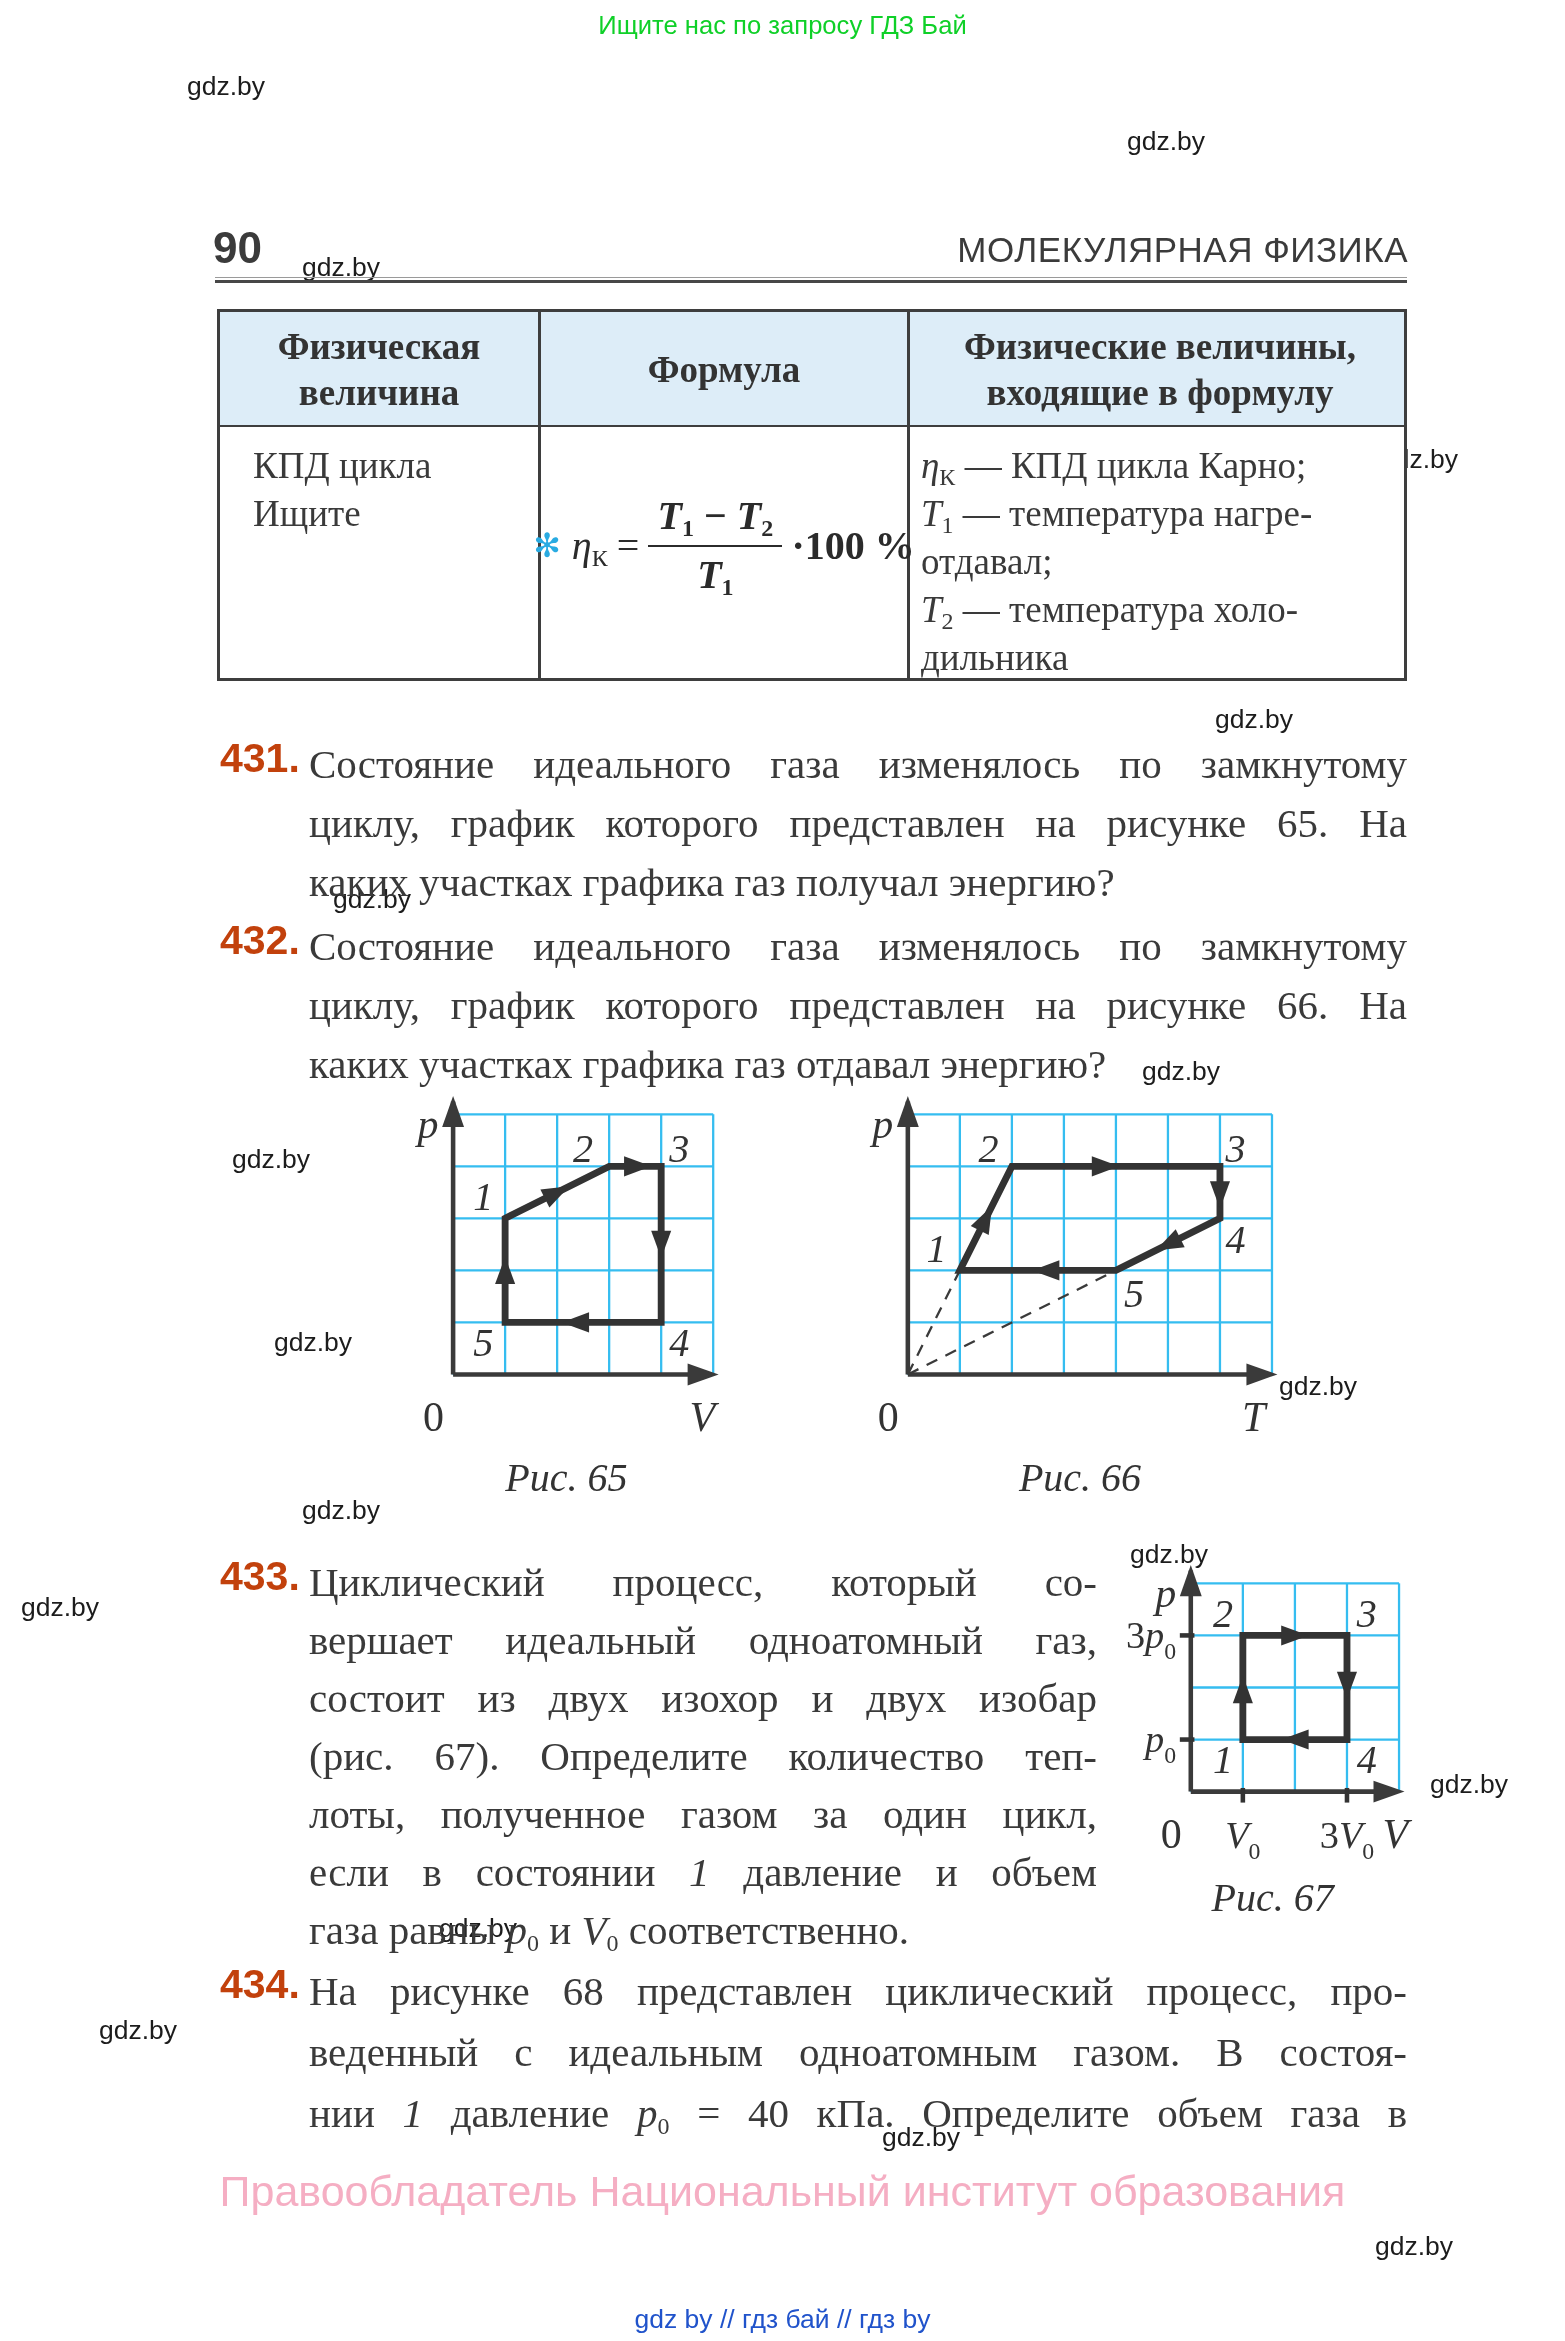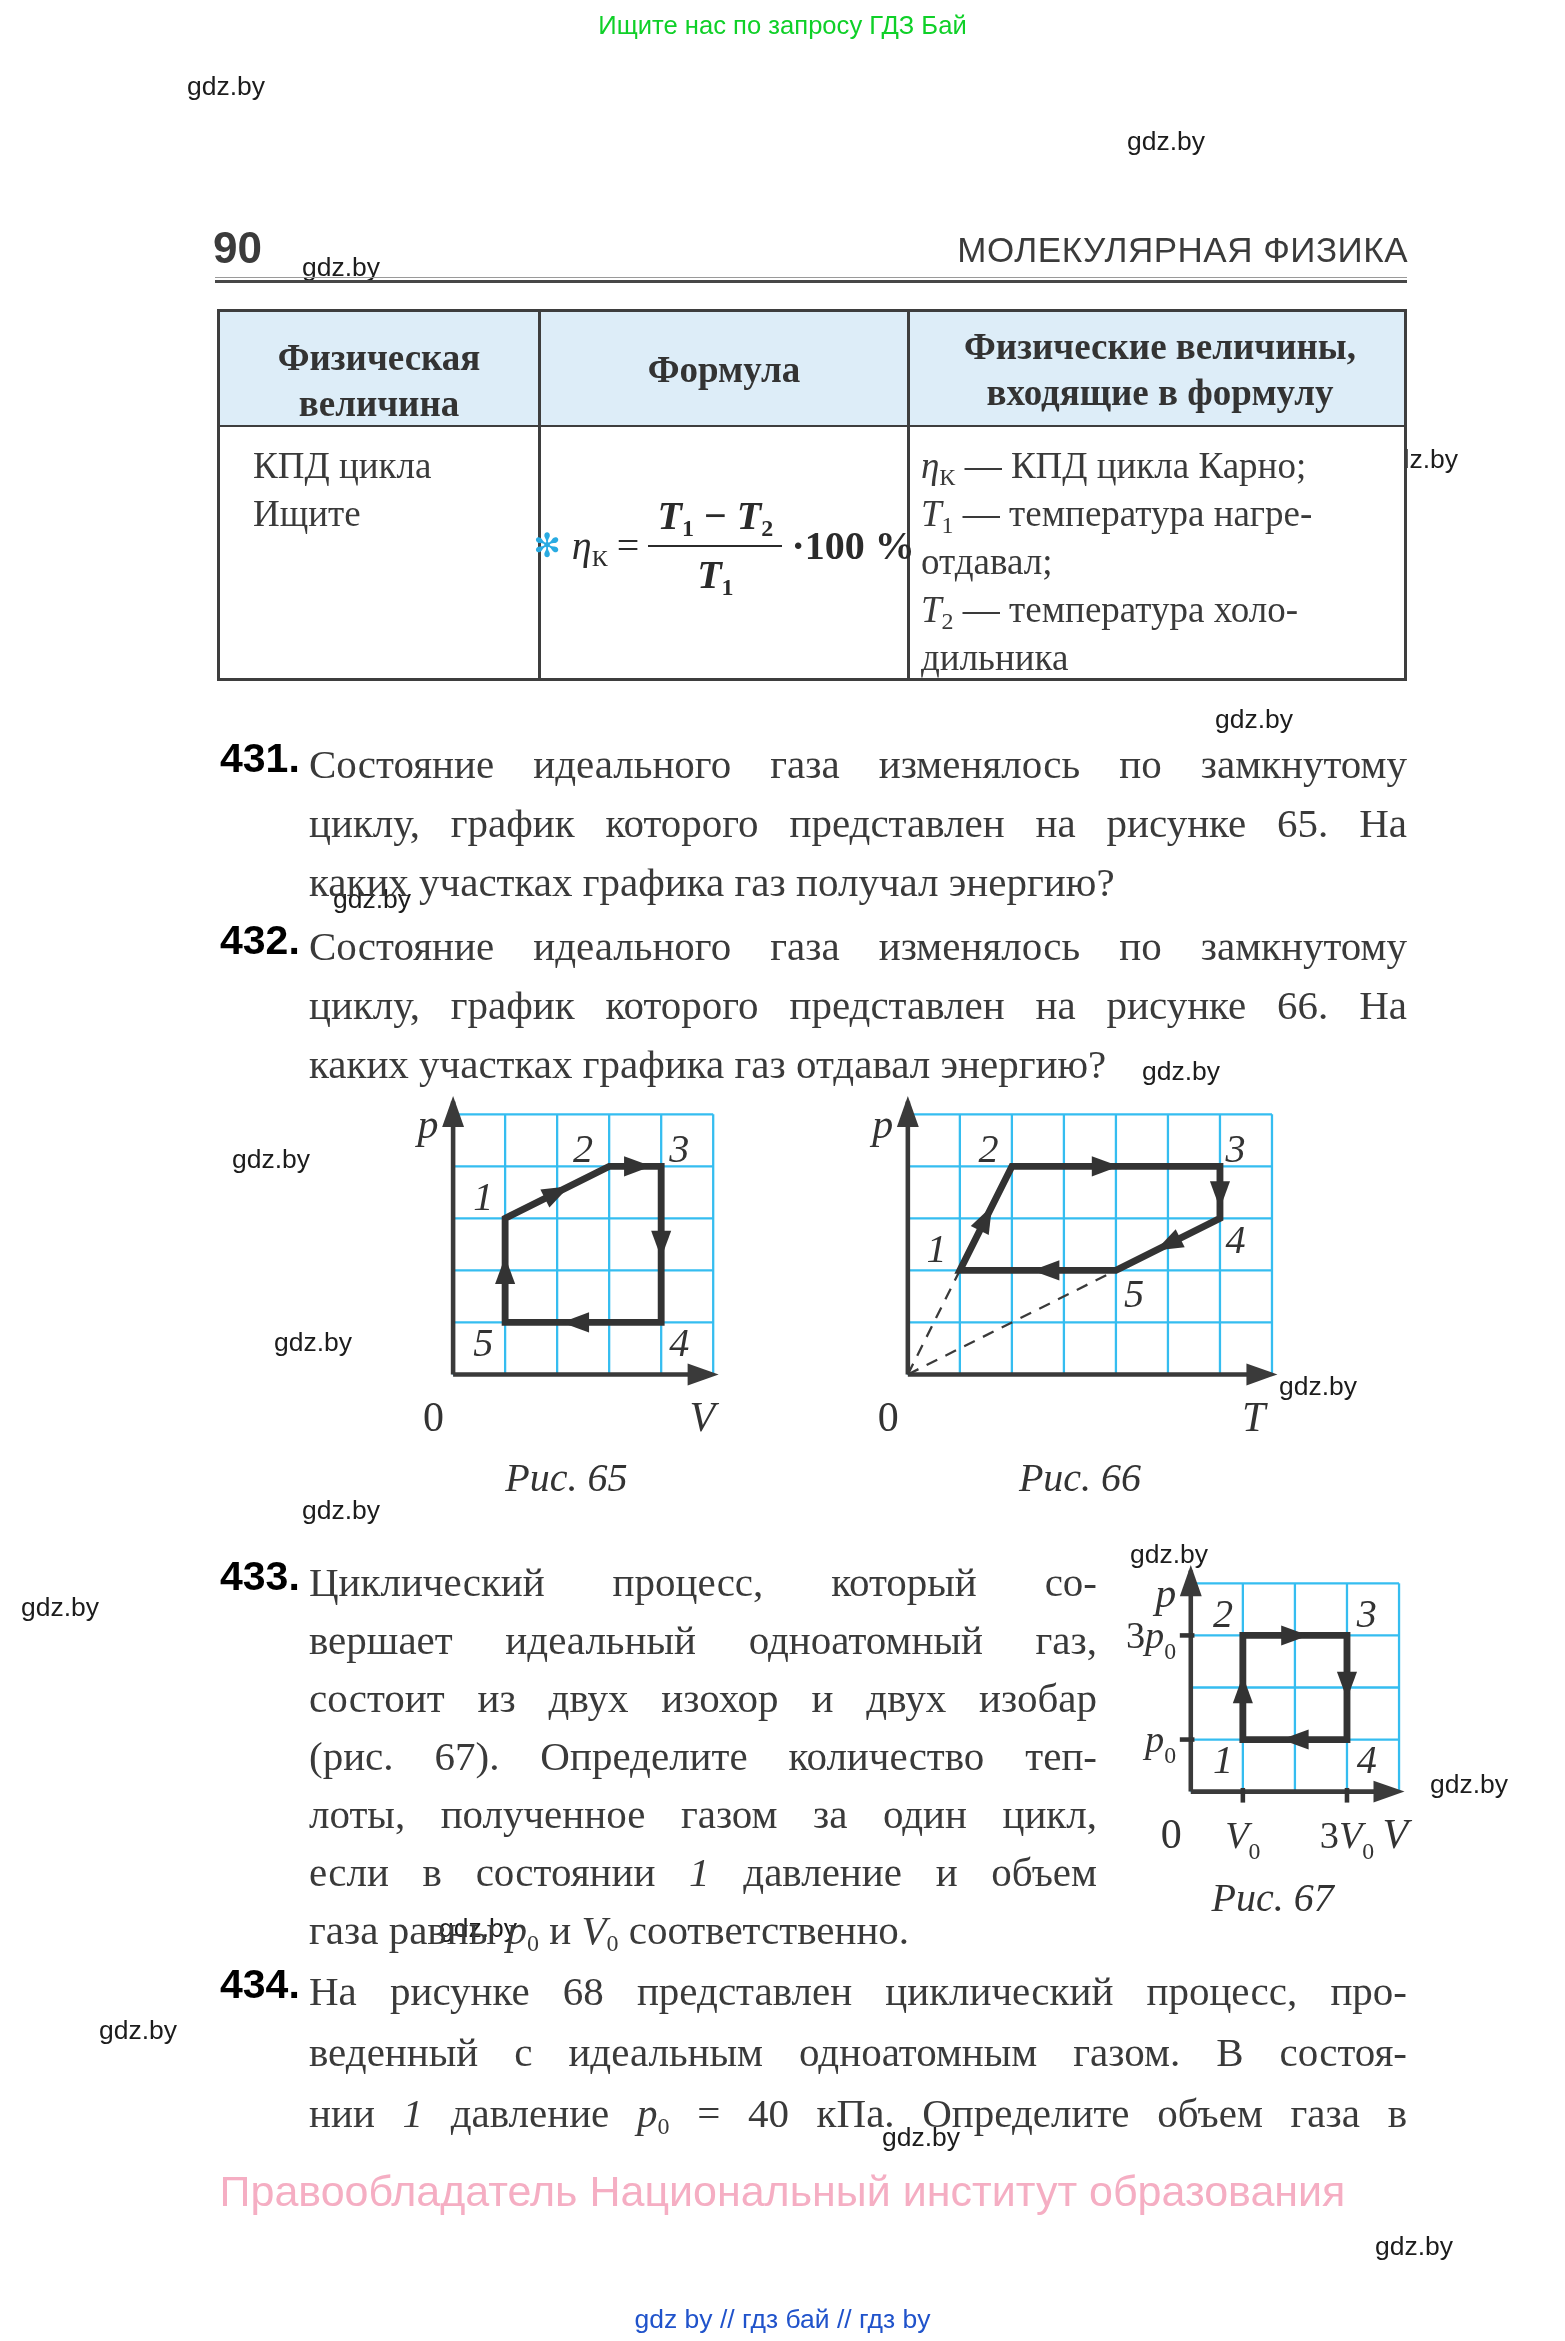--- a/index.html
+++ b/index.html
@@ -16,38 +16,38 @@
   .chapter{left:640px;top:230px;width:768px;text-align:right;font-family:"Liberation Sans",sans-serif;
            font-size:35px;color:#3b3b3b;letter-spacing:0.5px;}
   .hrule{left:215px;top:277px;width:1192px;height:6.4px;border-top:1.8px solid #9a9a9a;border-bottom:3.7px solid #474747;box-sizing:border-box;}
   
   .tbl{left:217px;top:309px;width:1190px;height:372px;border:3.7px solid #3e3e3e;box-sizing:border-box;background:#fff;}
   .tbl .hdr{position:absolute;left:0;top:0;width:100%;height:115px;background:#ddedf8;border-bottom:2.7px solid #3e3e3e;box-sizing:border-box;}
   .tbl .v1{position:absolute;left:318px;top:0;width:2.7px;height:100%;background:#3e3e3e;}
   .tbl .v2{position:absolute;left:687px;top:0;width:2.7px;height:100%;background:#3e3e3e;}
   .hcell{position:absolute;top:0;height:115px;display:flex;flex-direction:column;justify-content:center;
          text-align:center;font-weight:bold;font-size:37px;line-height:46px;color:#333;}
-  .hc1{left:0;width:318px;justify-content:flex-end;} .hc2{left:321px;width:366px;} .hc3{left:690px;width:500px;}
+  .hc1{left:0;width:318px;} .hc2{left:321px;width:366px;} .hc3{left:690px;width:500px;}
   .qty{position:absolute;left:33px;top:130px;font-size:37px;line-height:48px;}
   .expl{position:absolute;left:701px;top:130px;font-size:37px;line-height:48px;}
   .expl i, .qty i{font-family:"Liberation Serif",serif;}
   sub.s{font-size:24px;vertical-align:-7.3px;line-height:0;}
   
   .formula{position:absolute;left:321px;top:137px;width:366px;height:192px;display:flex;
            align-items:center;justify-content:center;gap:9.1px;font-size:40px;color:#2b2b2b;}
   .f-star{color:#29abe2;font-size:33px;font-family:"DejaVu Sans",sans-serif;margin-right:1.8px;}
   .frac{display:inline-flex;flex-direction:column;align-items:center;font-weight:bold;}
   .frac .num{display:block;padding:0 9.1px 5.5px 9.1px;border-bottom:2.7px solid #2b2b2b;white-space:nowrap;}
   .frac .den{display:block;padding-top:3.7px;}
   .frac i{font-style:italic;}
   .f-h{font-weight:bold;white-space:nowrap;}
   
   .prob{position:absolute;}
   .pnum{position:absolute;left:0;top:0;font-family:"Liberation Sans",sans-serif;font-weight:bold;
-        font-size:41px;color:#000000;}
+        font-size:41px;color:#c2410c;}
   .plines{position:absolute;top:0;}
   .pline{font-size:41px;white-space:nowrap;}
   .pline.j{text-align:justify;text-align-last:justify;white-space:normal;}
   
   .figure{position:absolute;}
   .fig-caption{position:absolute;text-align:center;font-style:italic;font-size:40px;color:#333;}
   
   .pink{left:0;top:2167px;width:1565px;text-align:center;font-family:"Liberation Sans",sans-serif;
         font-size:43px;color:#f5aec3;}
   .links{left:0;top:2304px;width:1565px;text-align:center;font-family:"Liberation Sans",sans-serif;

